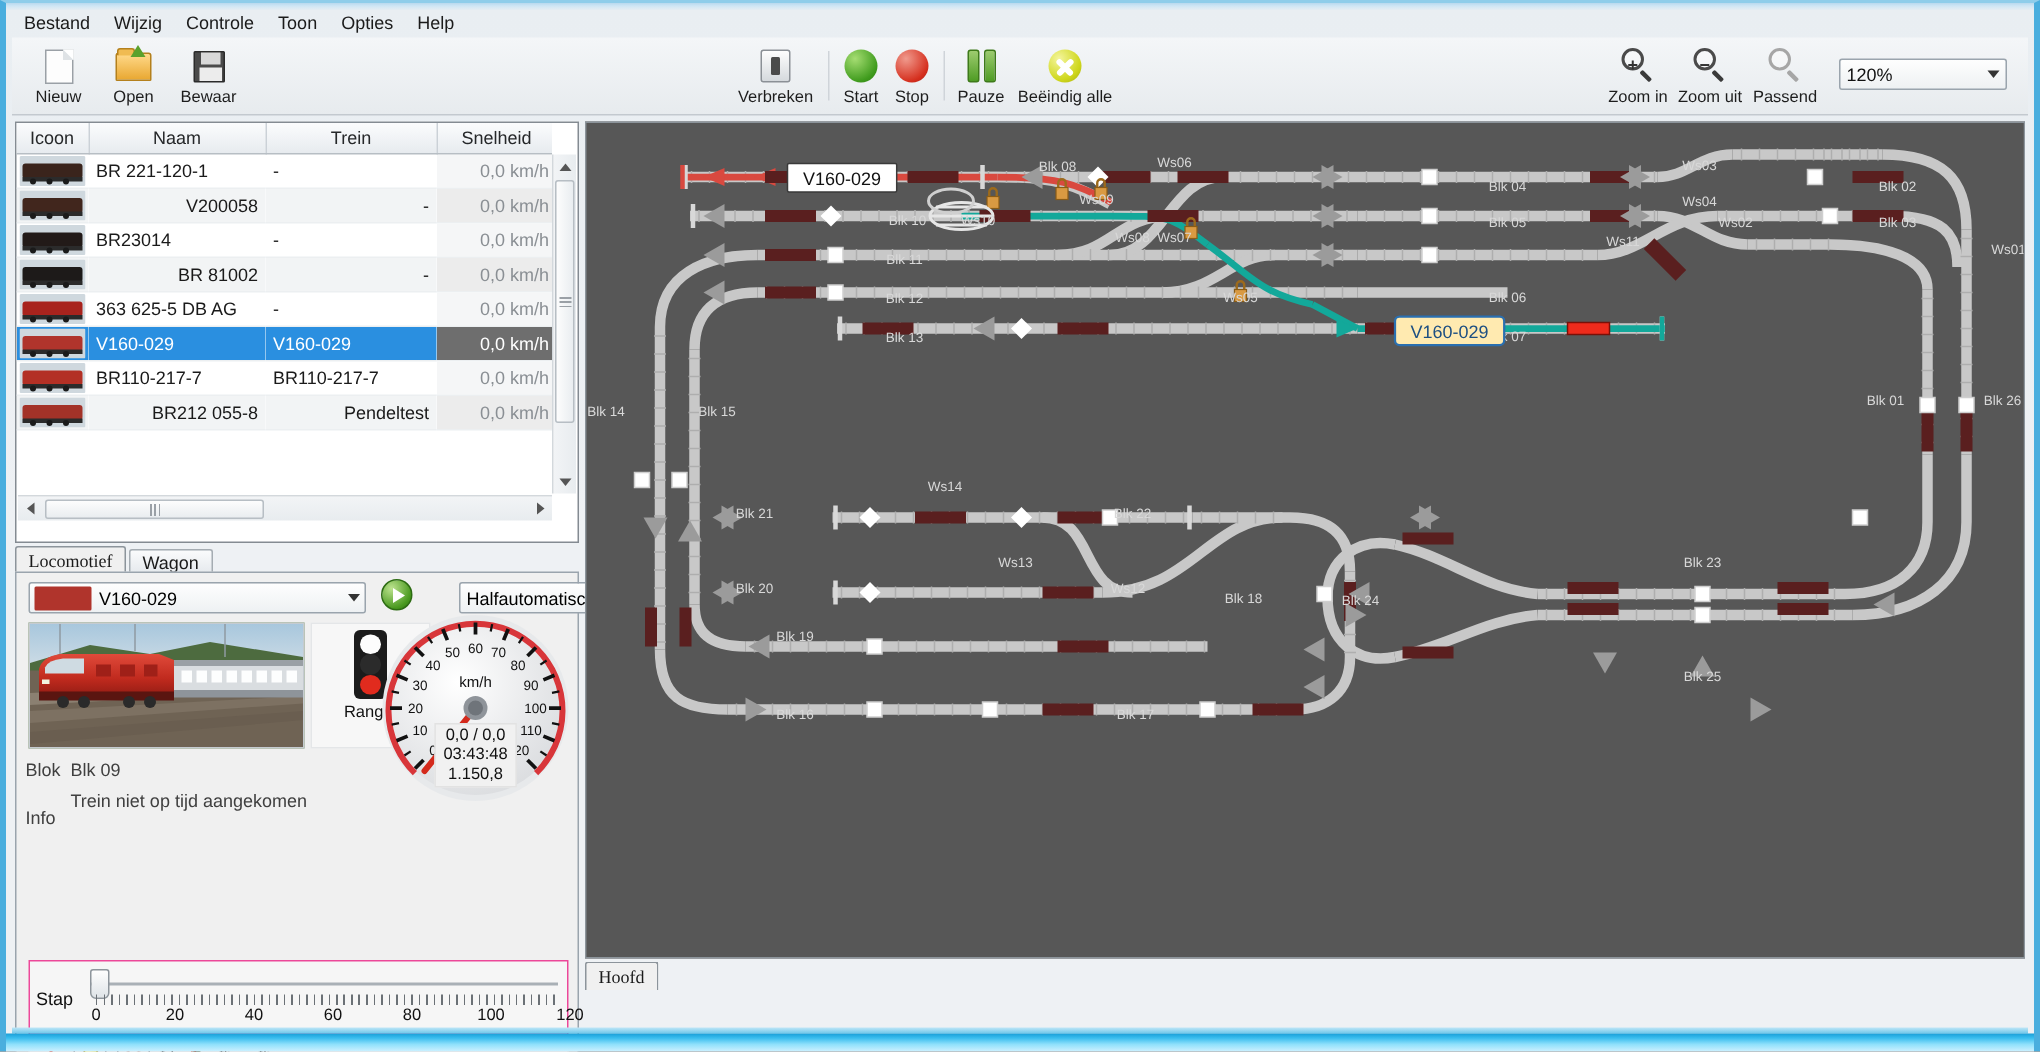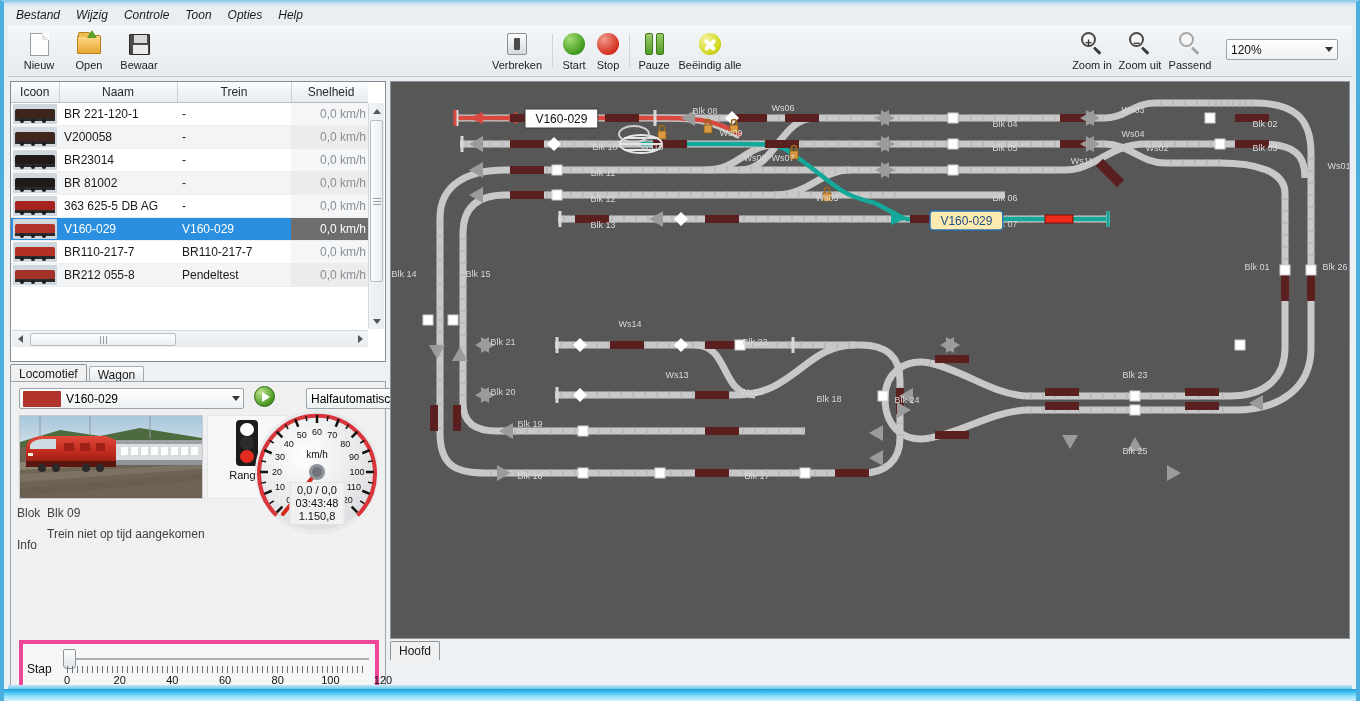--- a/index.html
+++ b/index.html
@@ -26,21 +26,21 @@
     position:absolute; left:4px; right:4px; bottom:12px; height:4px;
     background:linear-gradient(to bottom,#bfe6f7,#6ec7ea);
   }
 
   
   #menubar {
     position:absolute; left:4px; top:4px; right:4px; height:18px;
     display:flex; align-items:center; gap:0px;
     font-size:12px; color:#1b1b1b;
   }
-  #menubar .mi { padding:1px 8px; cursor:default;font-style:italic; }
+  #menubar .mi { padding:1px 8px; cursor:default; }
 
   
   #toolbar {
     position:absolute; left:4px; top:23px; right:4px; height:52px;
     background:linear-gradient(to bottom,#f4f6f8,#e7ebee);
     border-bottom:1px solid #c3c9cf;
     display:flex; align-items:stretch;
   }
   .tb-group { display:flex; align-items:flex-start; padding:4px 6px; }
   .tb-btn {
@@ -108,21 +108,21 @@
     background:linear-gradient(to bottom,#fbfcfd,#e7ebef);
     border-right:1px solid #cbd1d7; border-bottom:1px solid #b7bec4;
     text-align:center;
   }
   table.loco td {
     height:23px; font-size:12px; color:#1a1a1a; padding:0 5px;
     border-bottom:1px solid #eceff1; overflow:hidden; white-space:nowrap;
   }
   table.loco td.icn{ padding:0; width:48px; text-align:center; }
   table.loco td.spd{ text-align:right; color:#8a8f94; background:#f5f6f7;}
-  table.loco tr.alt td{ background:#f2f4f5; }
+  table.loco tr.alt td{ background:#f2f4f5;text-align:right; }
   table.loco tr.alt td.spd{ background:#ececec; }
   table.loco tr.sel td{ background:#2a8fe0; color:#fff; }
   table.loco tr.sel td.spd{ background:#6e6e6e; color:#fff; }
   .loco-thumb{ width:44px; height:20px; display:block; margin:1px auto; border-radius:1px; }
   
   #tbl-vscroll{ position:absolute; right:1px; top:21px; width:16px; bottom:32px;
       background:linear-gradient(to right,#f2f4f6,#e8ecef); border-left:1px solid #d3d8dc;}
   .sb-arrow{ width:16px;height:16px; display:flex;align-items:center;justify-content:center;}
   .sb-arrow .tri{width:0;height:0;border-left:4px solid transparent;border-right:4px solid transparent;}
   .sb-up .tri{border-bottom:5px solid #555;} .sb-dn .tri{border-top:5px solid #555;}
@@ -139,21 +139,21 @@
      background:linear-gradient(to bottom,#fdfdfd,#e9edf0); border:1px solid #b7bec4; border-radius:2px;
      display:flex;align-items:center;justify-content:center;}
   #tbl-hthumb .grip{ width:7px;height:8px;
      background:repeating-linear-gradient(to right,#9aa0a6 0 1px, transparent 1px 3px);}
 
   
   .tabrow{ position:absolute; left:0; width:376px; height:19px; display:flex; align-items:flex-end; }
   .tab{ height:17px; padding:0 8px; font-size:12px; line-height:17px;
         background:linear-gradient(to bottom,#fafbfc,#e4e8ec); border:1px solid #a5acb2;
         border-bottom:0; border-radius:2px 2px 0 0; margin-right:2px; color:#1a1a1a;}
-  .tab.active{ background:#f0f0f0; border-color:#8c949b; height:19px; line-height:19px;}
+  .tab.active{ background:#f0f0f0; border-color:#8c949b; height:19px; line-height:19px;font-family:Liberation Serif, serif;}
 
   
   #ctrl{ position:absolute; left:0; top:300px; width:376px; height:338px;
          background:#f0f0f0; border:1px solid #9aa4ad;}
   #sel-combo{ position:absolute; left:8px; top:6px; width:225px; height:21px;
       background:linear-gradient(#fefefe,#eef1f3); border:1px solid #9aa4ad; border-radius:2px;
       display:flex; align-items:center; padding:0 3px; gap:5px; font-size:12px;}
   #sel-combo .th{ width:38px;height:16px;border-radius:1px; }
   #sel-combo .cv{ flex:1 1 auto; }
   .playbtn{ width:21px;height:21px;border-radius:50%;
@@ -180,21 +180,21 @@
   
   #gauge{ position:absolute; left:242px; top:26px; width:128px; height:128px; }
   #gauge .val{ position:absolute; left:50%; top:58%; transform:translateX(-50%);
      background:#f1f1f1; border:1px solid #e2e2e2; padding:1px 5px; text-align:center;
      font-size:11px; line-height:13px; color:#111; white-space:nowrap;}
 
   .kv{ position:absolute; font-size:12px; color:#404040; }
   #blk-lab{ left:10px; top:514px; }
 
   #step-area{ position:absolute; left:8px; top:258px; width:360px; height:50px;
-     background:#f6f6f6; border:4px solid #ec4899;}
+     background:#f6f6f6; border:1px solid #ec4899;}
   #step-lab{ position:absolute; left:4px; top:18px; font-size:12px; color:#111;}
   #slider-track{ position:absolute; left:40px; right:6px; top:14px; height:2px; background:#a9b0b6;}
   #slider-thumb{ position:absolute; left:40px; top:5px; width:13px; height:20px;
      background:linear-gradient(#fefefe,#dfe4e8); border:1px solid #8d959c;
      border-radius:2px 2px 4px 4px;}
   #ticks{ position:absolute; left:44px; right:8px; top:22px; height:7px;
      background:repeating-linear-gradient(to right,#6b7176 0 1px, transparent 1px 5px);}
   #tick-labels{ position:absolute; left:40px; right:4px; top:30px; height:14px;}
   #tick-labels span{ position:absolute; font-size:11px; color:#111; transform:translateX(-50%);}
 

